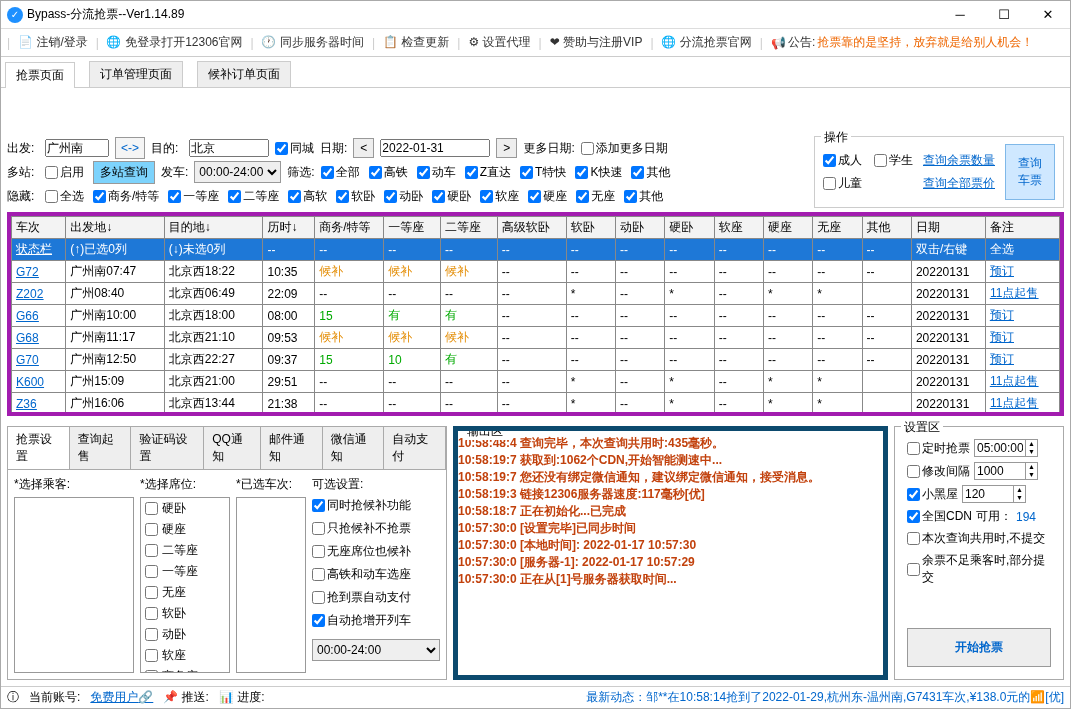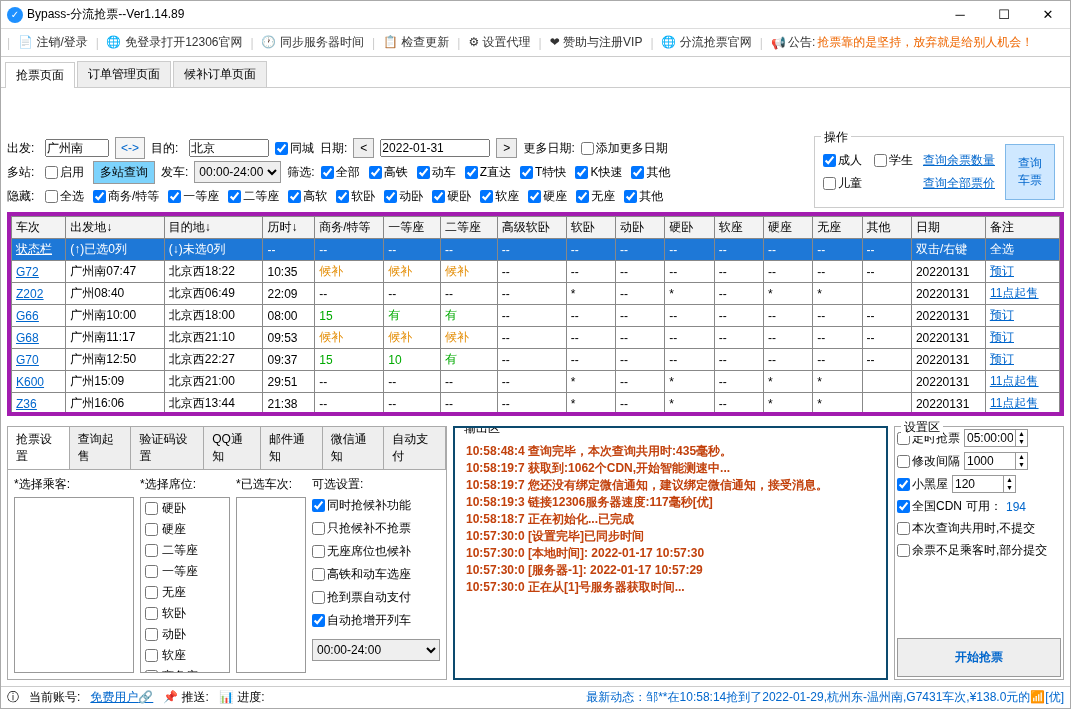--- a/index.html
+++ b/index.html
@@ -6,21 +6,21 @@
 body { background: #fff; width: 1071px; height: 709px; overflow: hidden; border: 1px solid #aaa; display: flex; flex-direction: column; }
 .titlebar { height: 28px; display: flex; align-items: center; padding-left: 6px; background: #fff; border-bottom: 1px solid #ddd; }
 .icon-circle { width: 16px; height: 16px; border-radius: 50%; background: #1e90ff; display: inline-flex; align-items: center; justify-content: center; color: #fff; font-size: 10px; margin-right: 4px; }
 .titlebar-title { flex: 1; }
 .winbtns { display: flex; }
 .winbtn { width: 44px; height: 28px; display: flex; align-items: center; justify-content: center; font-size: 13px; }
 .toolbar { height: 28px; display: flex; align-items: center; padding: 0 6px; border-bottom: 1px solid #ccc; gap: 4px; }
 .toolbar-item { color: #333; padding: 0 4px; cursor: pointer; display: flex; align-items: center; gap: 2px; }
 .toolbar-sep { color: #ccc; }
 .announcement { color: #e60; }
-.tabs { display: flex; border-bottom: 1px solid #ccc; padding-left: 4px; margin-top: 4px;}
+.tabs { display: flex; border-bottom: 1px solid #ccc; padding-left: 4px; margin-top: 4px; gap: 12px;}
 .tab { padding: 4px 10px; border: 1px solid #ccc; border-bottom: none; margin-right: 2px; background: #eee; cursor: pointer; }
 .tab.active { background: #fff; position: relative; top: 1px; }
 .content { flex: 1; padding: 6px; display: flex; flex-direction: column; gap: 4px; overflow: hidden; margin-top: 42px; }
 .row { display: flex; align-items: center; gap: 6px; min-height: 24px; }
 .label { min-width: 32px; }
 .swap { width: 30px; border: 1px solid #999; background: #f5f5f5; cursor: pointer; height: 22px; color: #06c}
 .cb { display: flex; align-items: center; gap: 2px; }
 .cb input { margin: 0; }
 .ops-box { border: 1px solid #ccc; position: relative; padding: 6px 8px 6px 8px; margin-left: auto; display:flex; align-items:center; gap: 10px;}
 .ops-box .title { position: absolute; top:-8px; left:6px; background:#fff; padding:0 3px;}
@@ -37,24 +37,24 @@
 .hide-area { text-align: center; border: 1px solid #888; padding: 4px; }
 .bottom { display: flex; gap: 6px; flex: 1; min-height: 0; }
 .panel { border: 1px solid #aaa; display: flex; flex-direction: column; min-height: 0; }
 .panel-tabs { display: flex; border-bottom: 1px solid #aaa; }
 .panel-tab { padding: 4px 8px; border-right: 1px solid #aaa; cursor: pointer; background:#eee;}
 .panel-tab.active { background: #fff;}
 .panel-body { padding: 6px; flex: 1; overflow-y: auto; display: flex; gap: 6px; }
 .col { display: flex; flex-direction: column; gap: 4px; }
 .listbox { border: 1px solid #999; flex: 1; overflow-y: auto; min-height: 120px; }
 .listbox .li { padding: 2px 4px; display: flex; align-items: center; gap: 4px; }
-.output-area { border: 2px solid #0c4a6e; flex: 1; padding: 11px; overflow-y: auto; position:relative;}
+.output-area { border: 5px solid #0c4a6e; flex: 1; padding: 0; overflow-y: auto; position:relative;}
 .output-area .title {position:absolute; top:-8px; left:6px; background:#fff; padding:0 3px;}
 .output-area .msg { color: #c2410c; line-height: 17px; font-weight: bold; }
-.settings-area { border: 1px solid #aaa; width: 170px; padding: 2px; display:flex; flex-direction:column; gap:5px; position:relative;}
+.settings-area { border: 1px solid #aaa; width: 170px; padding: 12px; display:flex; flex-direction:column; gap:5px; position:relative;}
 .settings-area .title {position:absolute; top:-8px; left:6px; background:#fff; padding:0 3px;}
 .set-row { display: flex; align-items: center; gap: 4px; }
 .spin { display:flex; border:1px solid #999;}
 .spin input{ width:50px; border:none; padding:1px 2px;}
 .spin .btns{ display:flex; flex-direction:column; border-left:1px solid #999;}
 .spin .b{ font-size:7px; padding:0 2px; line-height:8px; cursor:pointer;}
 .startbtn { background: #eee; border: 1px solid #999; padding: 10px; text-align: center; color: #06c; font-weight: bold; cursor: pointer; margin-top:auto;}
 .statusbar { height: 22px; border-top: 1px solid #ccc; display: flex; align-items: center; padding: 0 6px; gap: 10px; }
 .statusbar .news { margin-left:auto; color:#06c;}
 .select{ border:1px solid #999; height:22px;}

